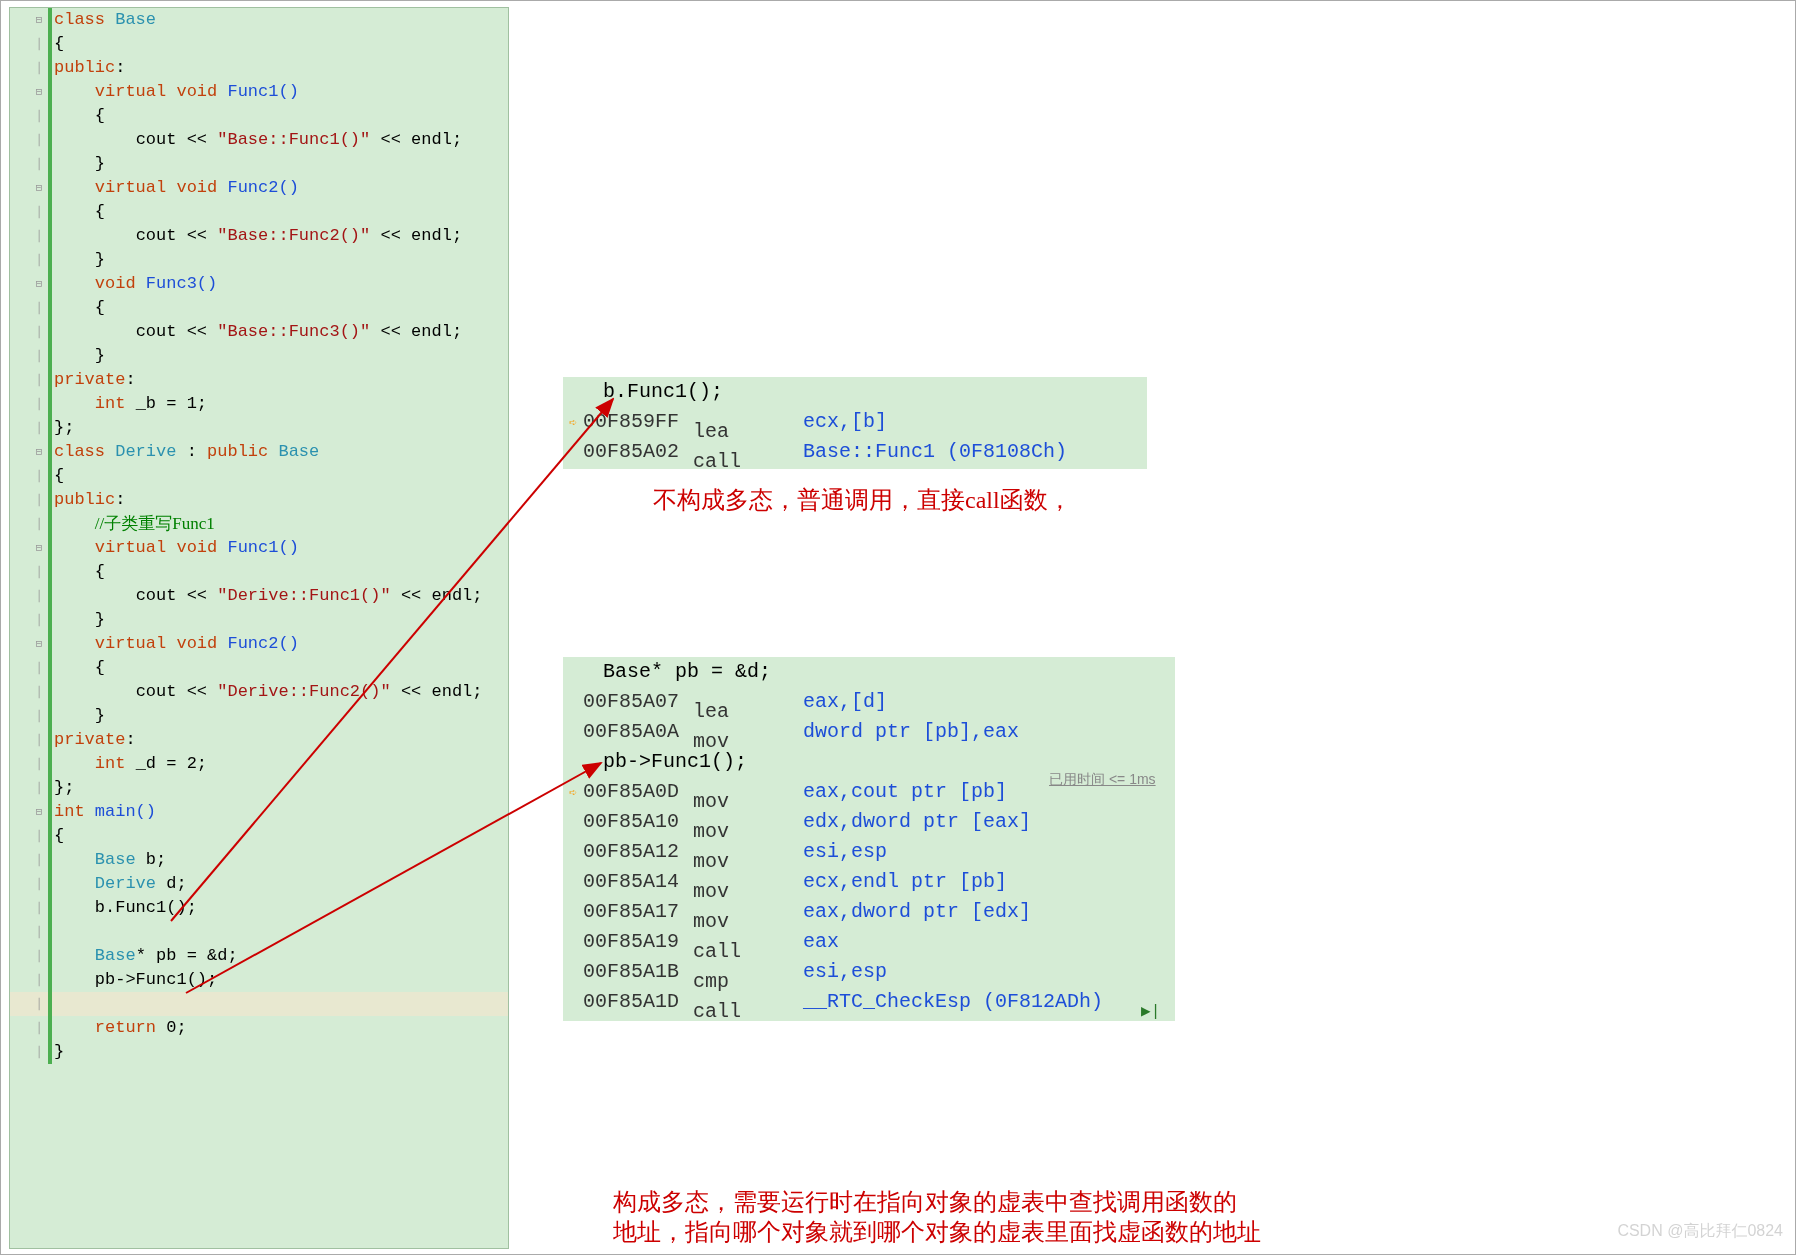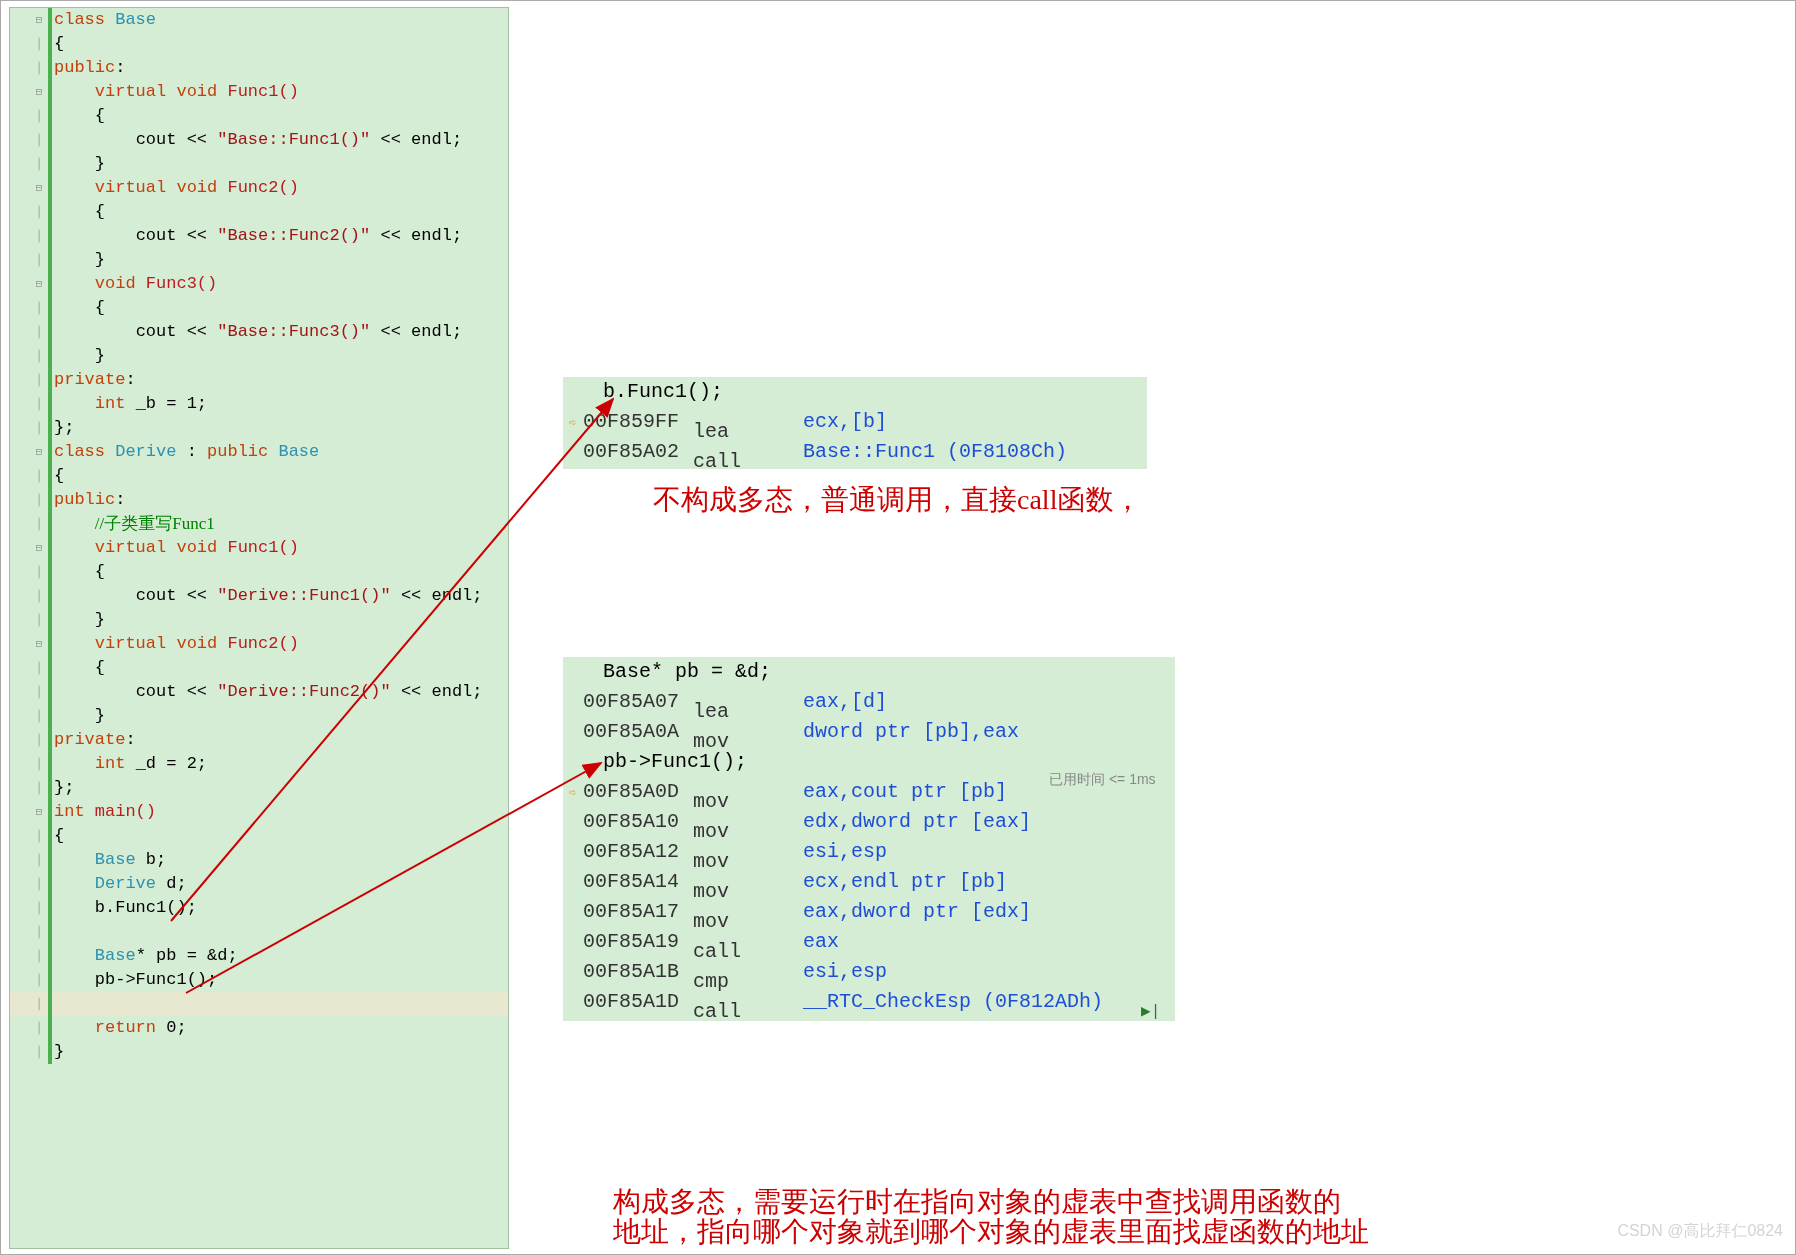--- a/index.html
+++ b/index.html
@@ -52,21 +52,21 @@
       height: 24px;
       flex-shrink: 0;
     }
     .code-text {
       padding-left: 2px;
     }
     .kw { color: #c2410c; }
     .type { color: #2b91af; }
     .str { color: #a31515; }
     .cmt { color: #008000; font-family: Liberation Serif, serif; }
-    .func { color: #b91c1c; text-align: right; }
+    .func { color: #1d4ed8; text-align: right; }
 
     .asm-panel {
       position: absolute;
       background: #d5ecd5;
       font-family: Consolas, 'Courier New', monospace;
       font-size: 20px;
       line-height: 30px;
     }
     .asm-panel-1 {
       left: 562px;
@@ -95,32 +95,33 @@
     .asm-args { color: #1d4ed8; }
     .asm-src { color: #000; padding-left: 20px; }
     .arrow-cursor {
       color: #f5a623;
       font-size: 14px;
     }
     .annotation {
       position: absolute;
       color: #cc0000;
       font-family: SimSun, serif;
-      font-size: 28px;
+      font-size: 24px;
       line-height: 30px;
     }
     .anno-1 { left: 652px; top: 484px; }
     .anno-2 { left: 612px; top: 1186px; }
     .timing-label {
       position: absolute;
       left: 1048px;
       top: 770px;
       color: #888;
       font-size: 14px;
       font-family: 'Microsoft YaHei', sans-serif;
+      text-decoration: underline;
     }
     .play-icon {
       position: absolute;
       left: 1140px;
       top: 1000px;
       color: #2a7a2a;
       font-size: 16px;
     }
     svg.arrows {
       position: absolute;

